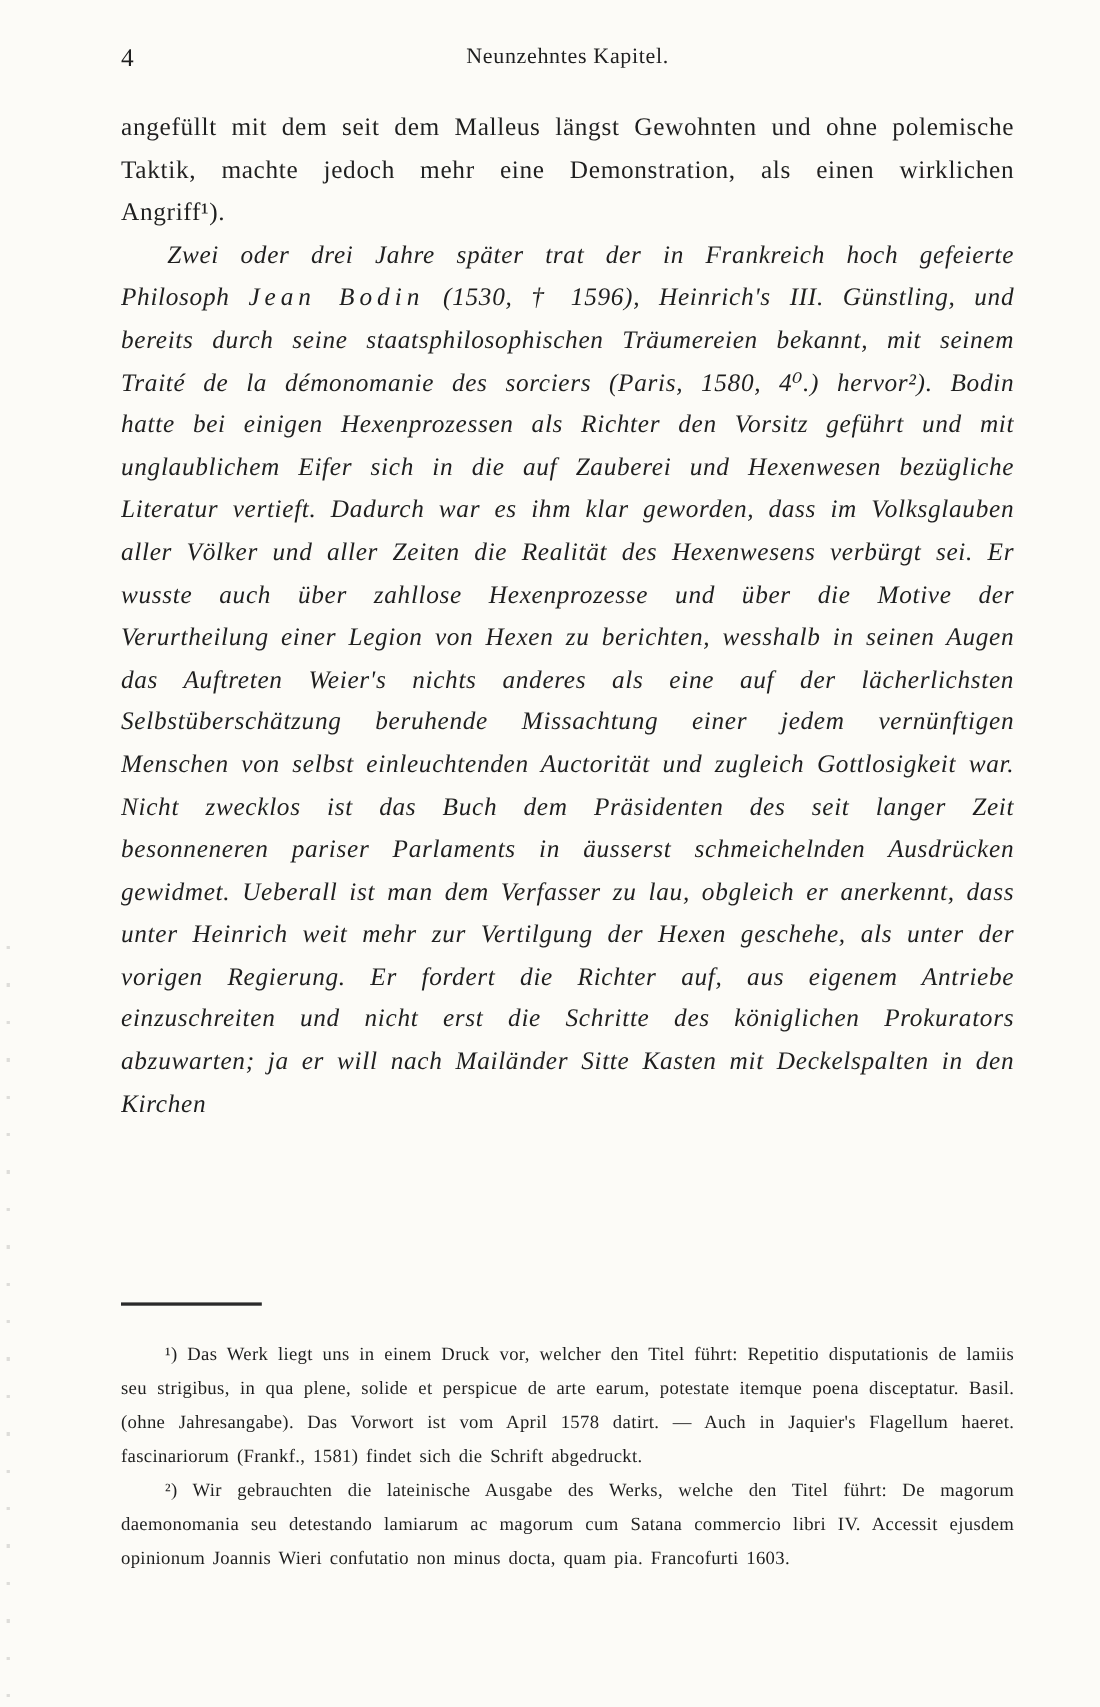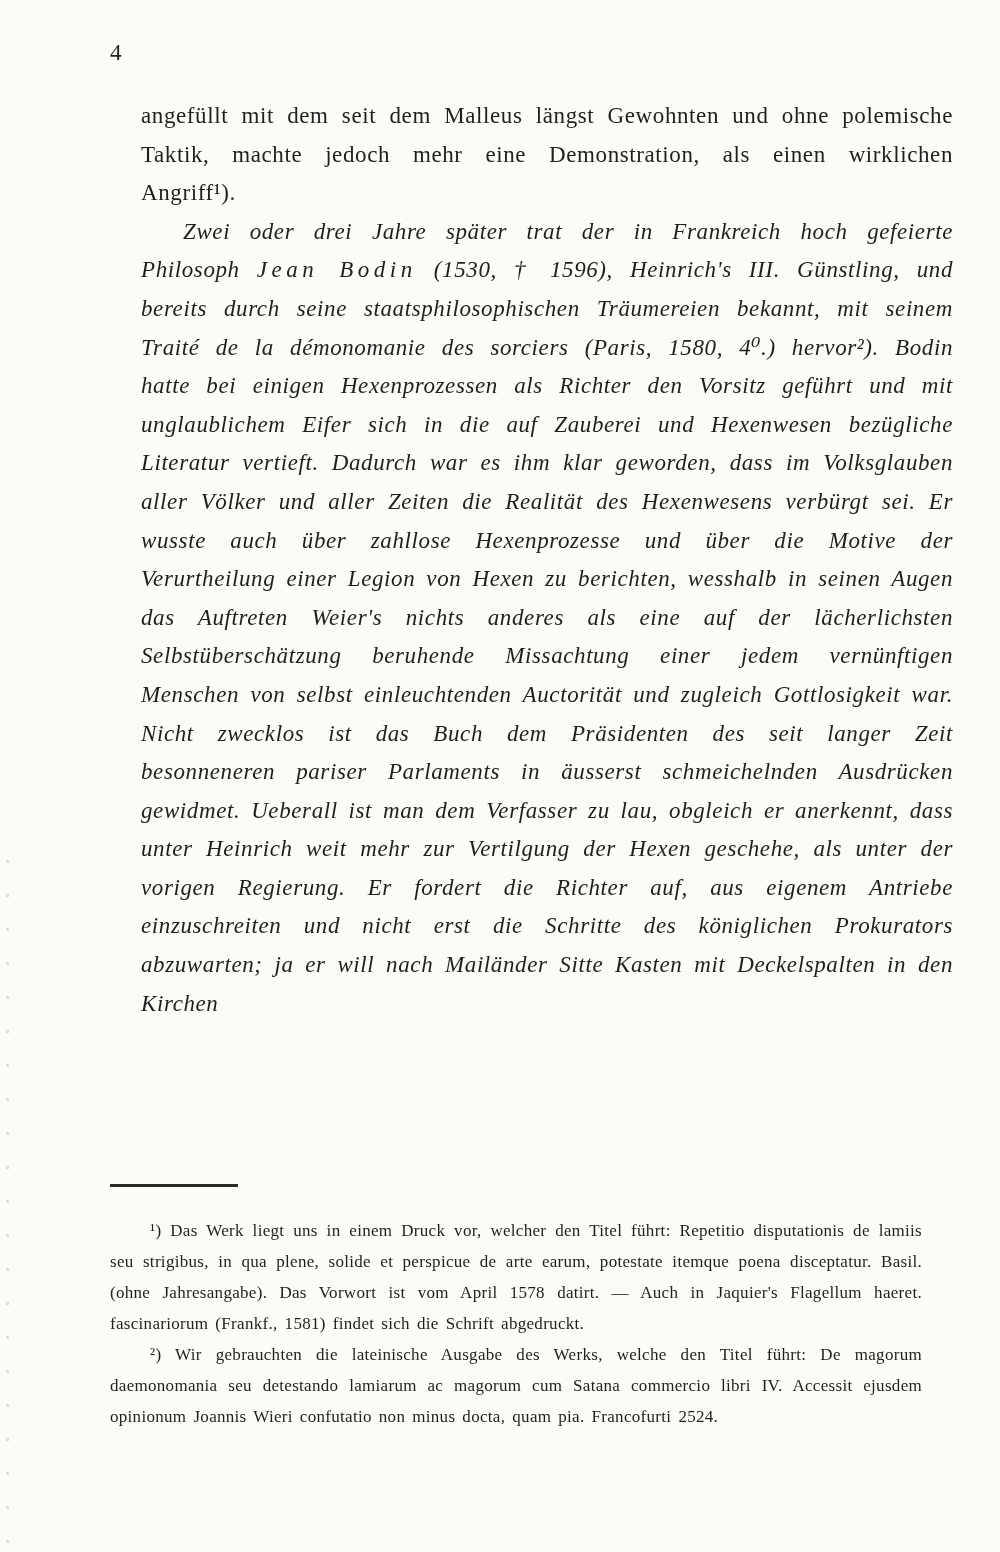--- a/index.html
+++ b/index.html
@@ -61,21 +61,20 @@
     left: 110px;
     width: 812px;
     height: 1086px;
     overflow: hidden;
     font-size: 23px;
     line-height: 38.6px;
     text-align: justify;
     letter-spacing: 0.6px;
     word-spacing: 4px;
     hyphens: auto;
-    margin-left: 31px;
   }
   .para { margin: 0; }
   .para.indent { text-indent: 42px; font-style: italic; }
   .para.full { text-align-last: justify; }
   .spaced { letter-spacing: 4.5px; }
   .footer-area {
     position: absolute;
     left: 110px;
     width: 812px;
     top: 1184px;
@@ -100,28 +99,29 @@
 </style>
 </head>
 <body>
 
 <div class="page">
 
   <div class="scan-edge"></div>
 
   <header class="running-header">
     <span class="page-number">4</span>
+    <span class="chapter-title">Neunzehntes Kapitel.</span>
   </header>
 
   <main class="body-text">
       <p class="para"><span>angefüllt mit dem seit dem Malleus längst Gewohnten und ohne polemische Taktik, machte jedoch mehr eine Demonstration, als einen wirklichen Angriff¹).</span></p>
       <p class="para indent full"><span>Zwei oder drei Jahre später trat der in Frankreich hoch gefeierte Philosoph </span><span class="spaced">Jean Bodin</span><span> (1530, † 1596), Heinrich's III. Günstling, und bereits durch seine staatsphilosophischen Träumereien bekannt, mit seinem Traité de la démonomanie des sorciers (Paris, 1580, 4⁰.) hervor²). Bodin hatte bei einigen Hexenprozessen als Richter den Vorsitz geführt und mit unglaublichem Eifer sich in die auf Zauberei und Hexenwesen bezügliche Literatur vertieft. Dadurch war es ihm klar geworden, dass im Volksglauben aller Völker und aller Zeiten die Realität des Hexenwesens verbürgt sei. Er wusste auch über zahllose Hexenprozesse und über die Motive der Verurtheilung einer Legion von Hexen zu berichten, wesshalb in seinen Augen das Auftreten Weier's nichts anderes als eine auf der lächerlichsten Selbstüberschätzung beruhende Missachtung einer jedem vernünftigen Menschen von selbst einleuchtenden Auctorität und zugleich Gottlosigkeit war. Nicht zwecklos ist das Buch dem Präsidenten des seit langer Zeit besonneneren pariser Parlaments in äusserst schmeichelnden Ausdrücken gewidmet. Ueberall ist man dem Verfasser zu lau, obgleich er anerkennt, dass unter Heinrich weit mehr zur Vertilgung der Hexen geschehe, als unter der vorigen Regierung. Er fordert die Richter auf, aus eigenem Antriebe einzuschreiten und nicht erst die Schritte des königlichen Prokurators abzuwarten; ja er will nach Mailänder Sitte Kasten mit Deckelspalten in den Kirchen</span></p>
     </main>
 
   <section class="footer-area">
     <hr class="footnote-rule">
     <div>
         <p class="footnote">¹) Das Werk liegt uns in einem Druck vor, welcher den Titel führt: Repetitio disputationis de lamiis seu strigibus, in qua plene, solide et perspicue de arte earum, potestate itemque poena disceptatur. Basil. (ohne Jahresangabe). Das Vorwort ist vom April 1578 datirt. — Auch in Jaquier's Flagellum haeret. fascinariorum (Frankf., 1581) findet sich die Schrift abgedruckt.</p>
-        <p class="footnote">²) Wir gebrauchten die lateinische Ausgabe des Werks, welche den Titel führt: De magorum daemonomania seu detestando lamiarum ac magorum cum Satana commercio libri IV. Accessit ejusdem opinionum Joannis Wieri confutatio non minus docta, quam pia. Francofurti 2524.</p>
+        <p class="footnote">²) Wir gebrauchten die lateinische Ausgabe des Werks, welche den Titel führt: De magorum daemonomania seu detestando lamiarum ac magorum cum Satana commercio libri IV. Accessit ejusdem opinionum Joannis Wieri confutatio non minus docta, quam pia. Francofurti 1603.</p>
       </div>
   </section>
 
 </div>
 
 </body></html>

